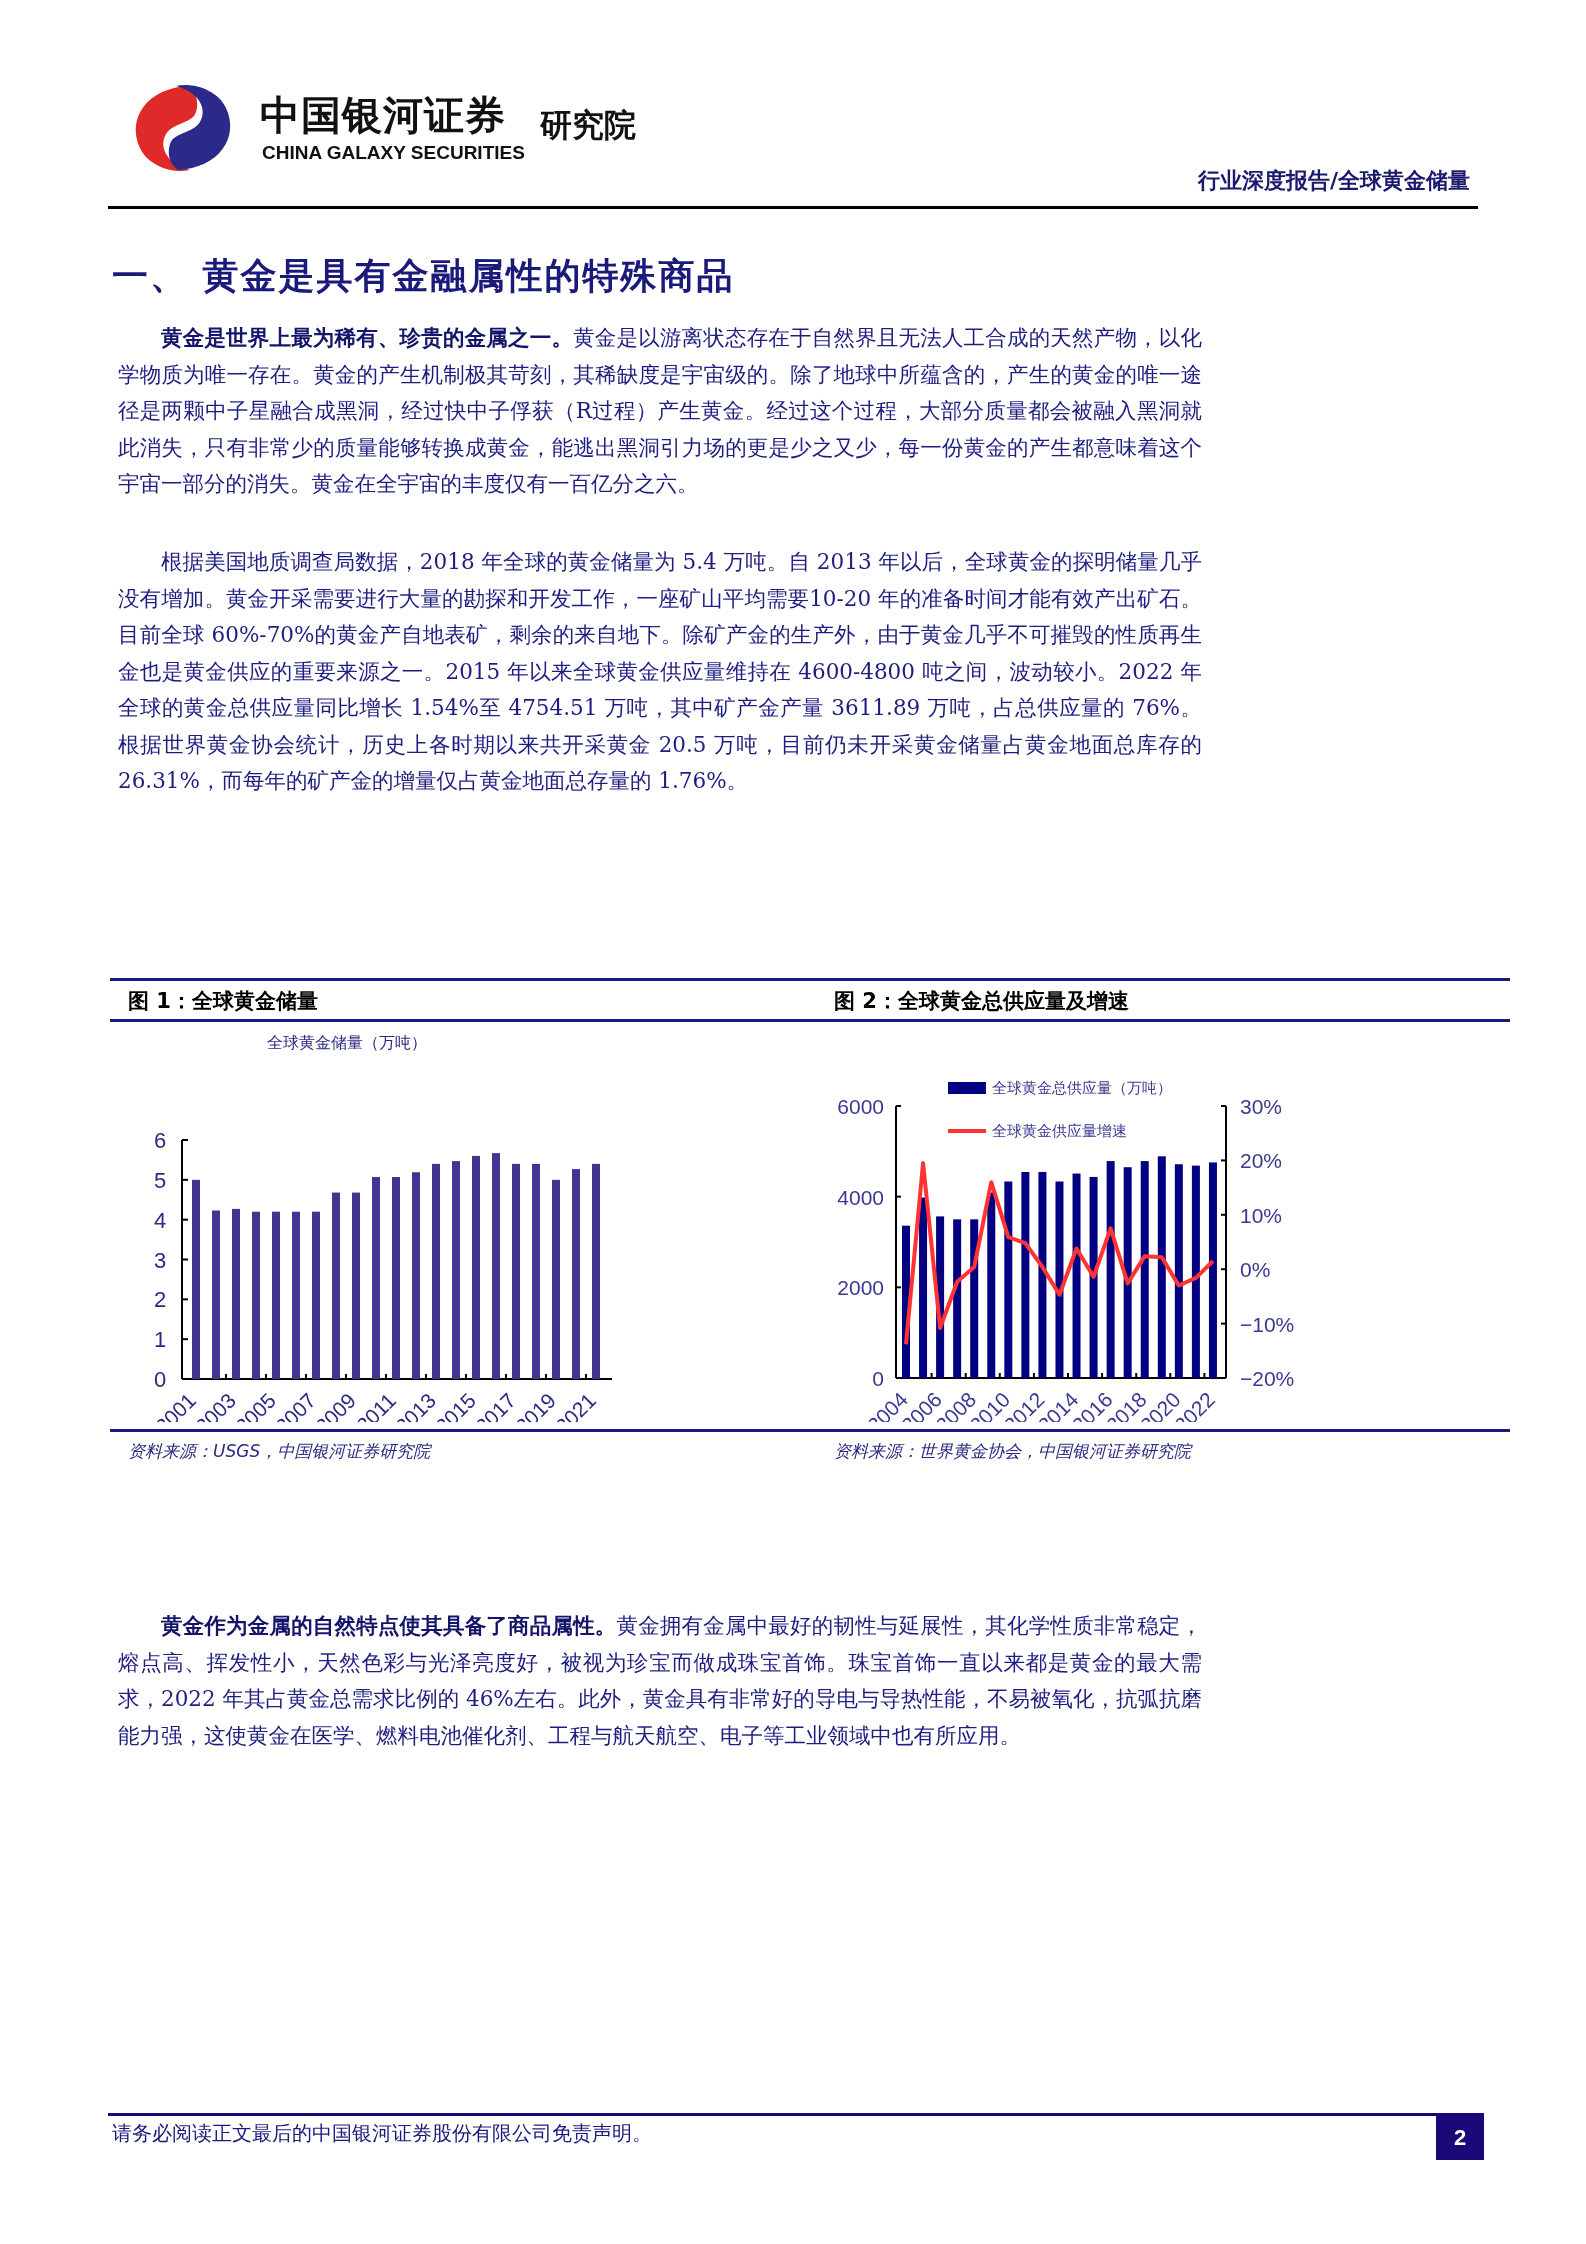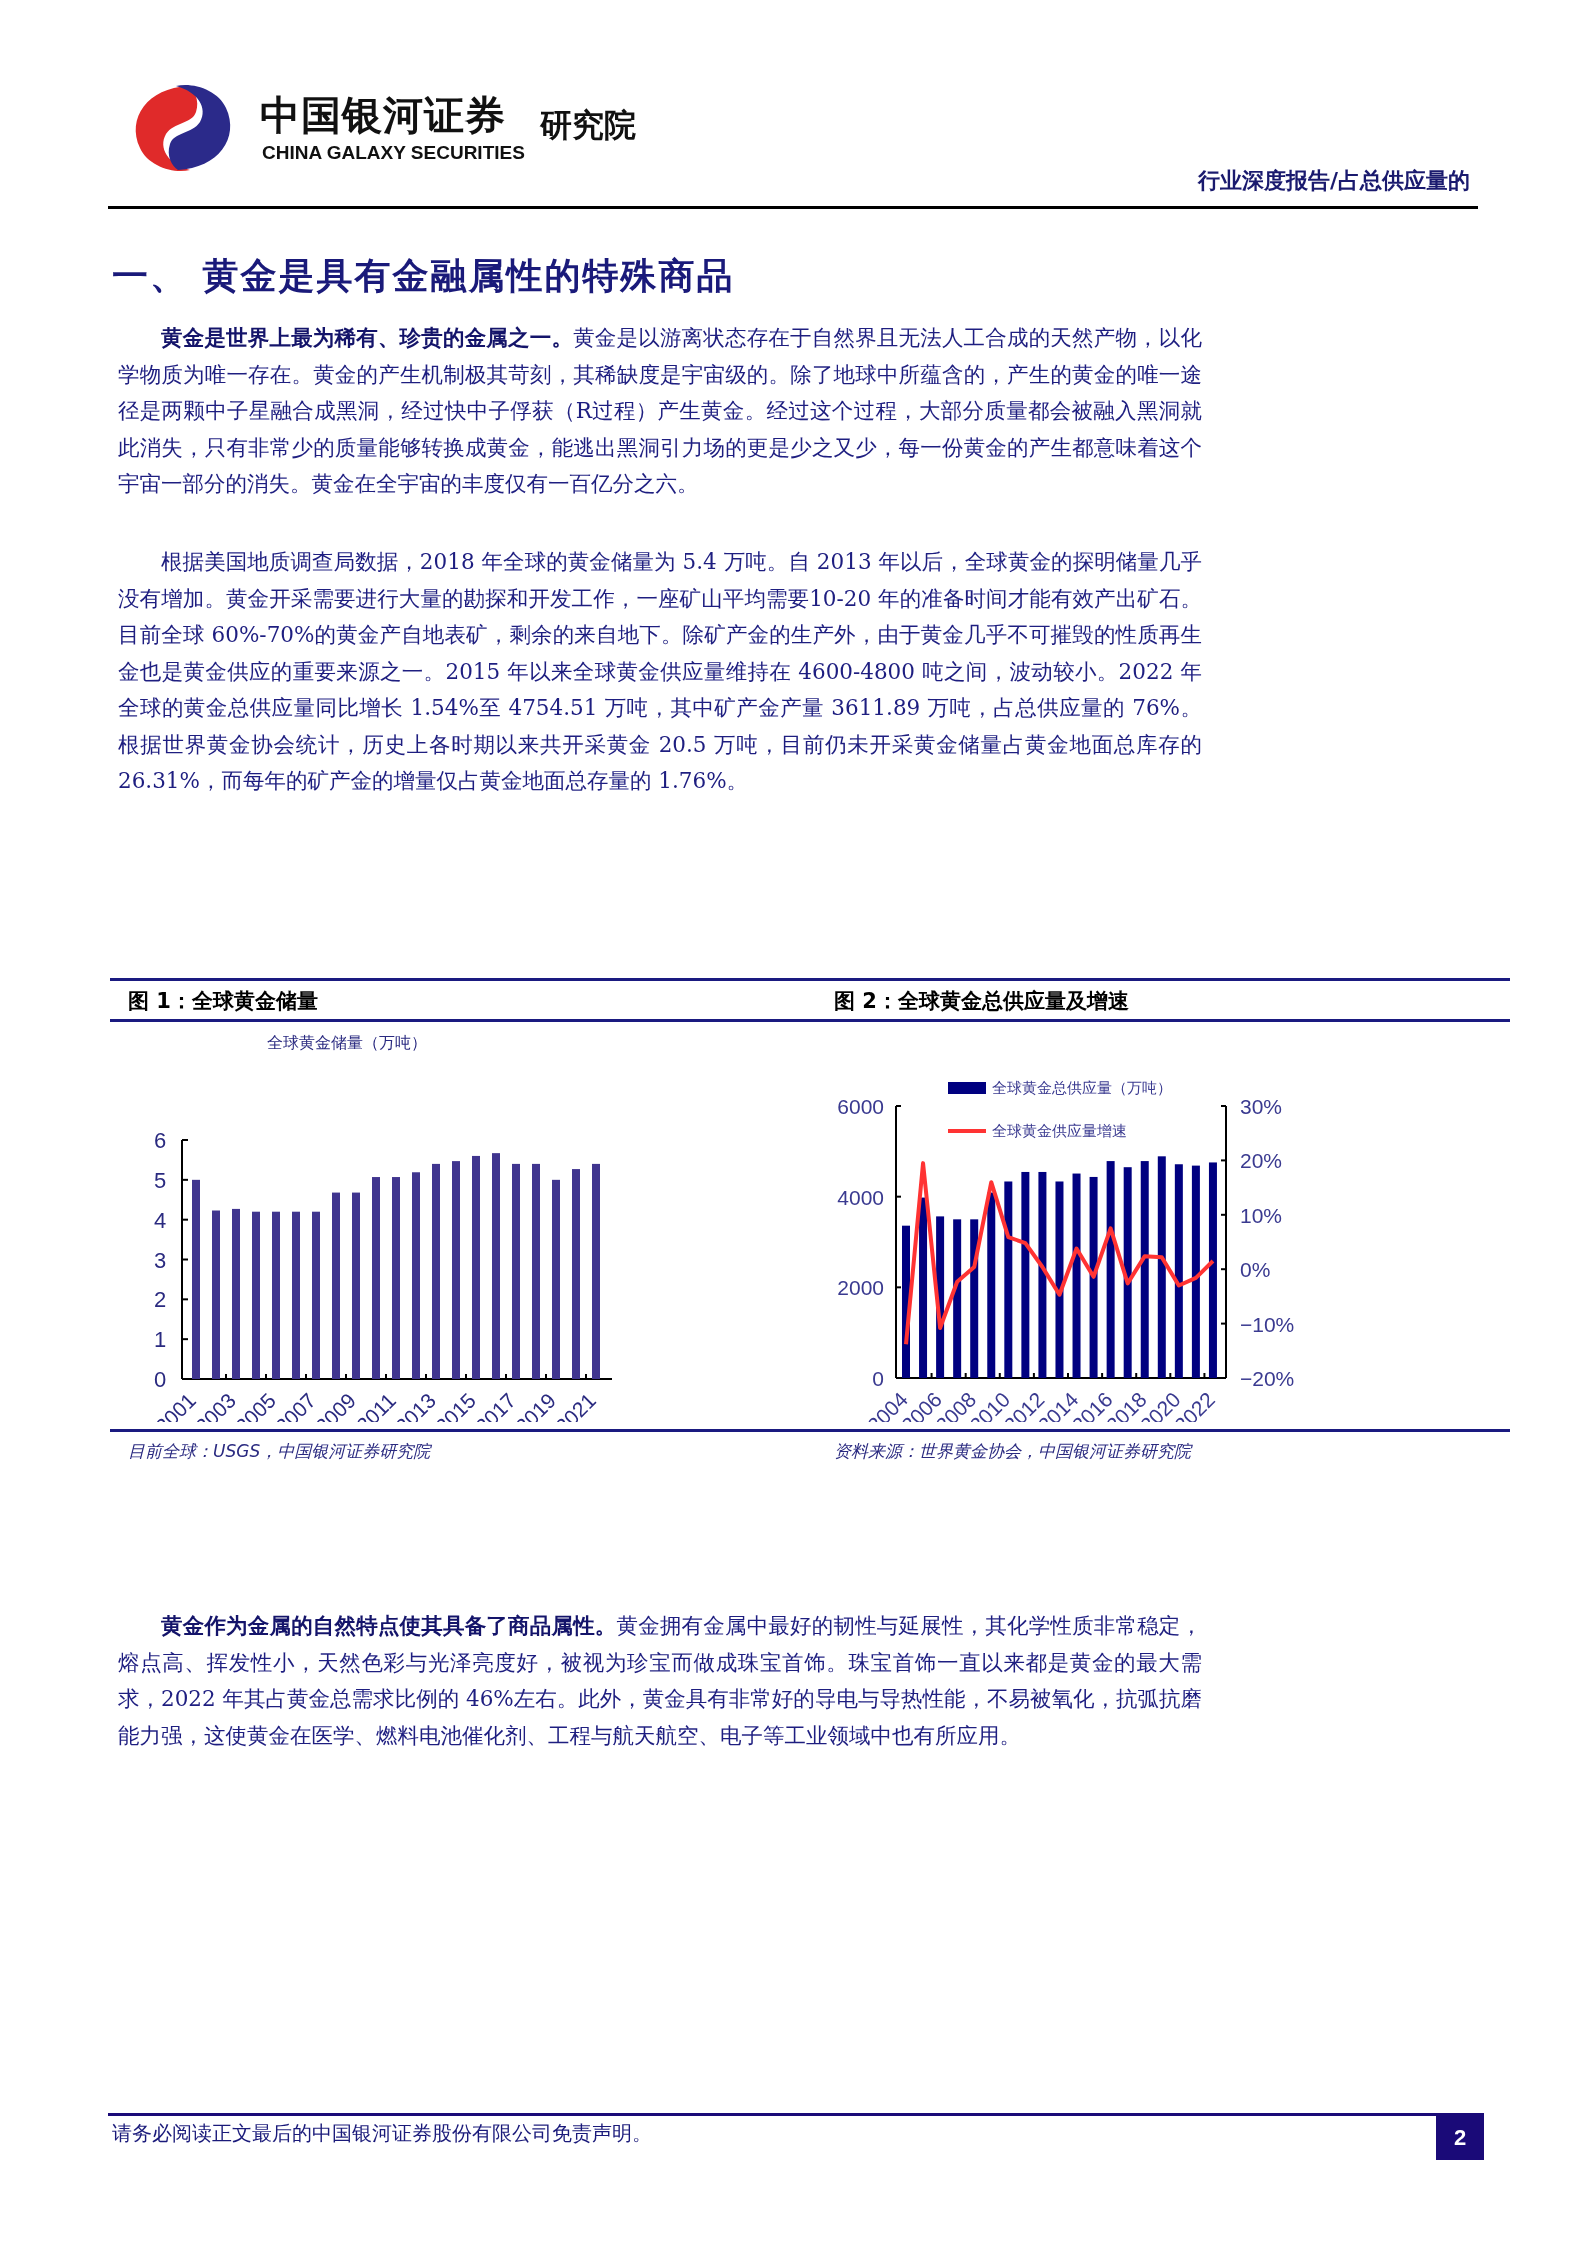--- a/index.html
+++ b/index.html
@@ -30,21 +30,21 @@
 
 <div class="abs logo">
   <svg width="130" height="100" viewBox="0 0 130 100" style="position:absolute;left:0;top:0;">
     <path d="M70 8 C30 10 8 40 22 70 C30 88 55 96 72 92 C50 86 40 70 48 56 C56 44 74 46 78 34 C82 22 76 12 70 8 Z" fill="#e02a2a"></path>
     <path d="M60 92 C100 90 122 60 108 30 C100 12 75 4 58 8 C80 14 90 30 82 44 C74 56 56 54 52 66 C48 78 54 88 60 92 Z" fill="#2b2a8a"></path>
   </svg>
   <div class="logo-cn">中国银河证券</div>
   <div class="logo-en">CHINA GALAXY SECURITIES</div>
   <div class="logo-inst">研究院</div>
 </div>
-<div class="abs header-sub">行业深度报告/占总供应量的</div>
+<div class="abs header-sub">行业深度报告/全球黄金储量</div>
 <div class="abs header-rule"></div>
 
 <div class="abs h1">一、 黄金是具有金融属性的特殊商品</div>
 
 <div class="abs para" style="top:320px;"><b>黄金是世界上最为稀有、珍贵的金属之一。</b><span>黄金是以游离状态存在于自然界且无法人工合成的天然产物，以化学物质为唯一存在。黄金的产生机制极其苛刻，其稀缺度是宇宙级的。除了地球中所蕴含的，产生的黄金的唯一途径是两颗中子星融合成黑洞，经过快中子俘获（R过程）产生黄金。经过这个过程，大部分质量都会被融入黑洞就此消失，只有非常少的质量能够转换成黄金，能逃出黑洞引力场的更是少之又少，每一份黄金的产生都意味着这个宇宙一部分的消失。黄金在全宇宙的丰度仅有一百亿分之六。</span></div>
 
 <div class="abs para" style="top:544px;"><span>根据美国地质调查局数据，2018 年全球的黄金储量为 5.4 万吨。自 2013 年以后，全球黄金的探明储量几乎没有增加。黄金开采需要进行大量的勘探和开发工作，一座矿山平均需要10-20 年的准备时间才能有效产出矿石。目前全球 60%-70%的黄金产自地表矿，剩余的来自地下。除矿产金的生产外，由于黄金几乎不可摧毁的性质再生金也是黄金供应的重要来源之一。2015 年以来全球黄金供应量维持在 4600-4800 吨之间，波动较小。2022 年全球的黄金总供应量同比增长 1.54%至 4754.51 万吨，其中矿产金产量 3611.89 万吨，占总供应量的 76%。根据世界黄金协会统计，历史上各时期以来共开采黄金 20.5 万吨，目前仍未开采黄金储量占黄金地面总库存的 26.31%，而每年的矿产金的增量仅占黄金地面总存量的 1.76%。</span></div>
 
 <div class="abs fig-rule" style="left:110px;top:978px;width:410px;"></div>
 <div class="abs fig-rule" style="left:520px;top:978px;width:0;"></div>
@@ -108,21 +108,21 @@
     <line x1="436" y1="357" x2="436" y2="352" stroke="#000" stroke-width="2"></line>
     <rect x="442" y="157.83333333333331" width="8" height="199.16666666666669" fill="#40358f"></rect>
     <text x="446" y="369" text-anchor="end" font-size="21" fill="#2a2a80" transform="rotate(-45 460 373)">2019</text>
     <rect x="462" y="147.07833333333335" width="8" height="209.92166666666665" fill="#40358f"></rect>
     <line x1="476" y1="357" x2="476" y2="352" stroke="#000" stroke-width="2"></line>
     <rect x="482" y="141.9" width="8" height="215.1" fill="#40358f"></rect>
     <text x="486" y="369" text-anchor="end" font-size="21" fill="#2a2a80" transform="rotate(-45 500 373)">2021</text>
   </svg>
 
 <div class="abs fig-rule" style="left:110px;top:1429px;width:710px;"></div>
-<div class="abs fig-src" style="left:128px;top:1440px;">目前全球：USGS，中国银河证券研究院</div>
+<div class="abs fig-src" style="left:128px;top:1440px;">资料来源：USGS，中国银河证券研究院</div>
 
 <div class="abs fig-rule" style="left:820px;top:978px;width:690px;"></div>
 <div class="abs fig-title" style="left:834px;top:987px;text-align:right;">图 2：全球黄金总供应量及增速</div>
 <div class="abs fig-rule" style="left:820px;top:1019px;width:690px;"></div>
 
 <svg class="abs chart-svg" style="left:820px;top:1022px;" width="690" height="400" id="chart2">
     <line x1="76" y1="84" x2="76" y2="356" stroke="#000" stroke-width="2"></line>
     <line x1="406" y1="84" x2="406" y2="356" stroke="#000" stroke-width="2"></line>
     <line x1="76" y1="356" x2="406" y2="356" stroke="#000" stroke-width="2"></line>
     <line x1="76" y1="84" x2="81" y2="84" stroke="#000" stroke-width="2"></line>

